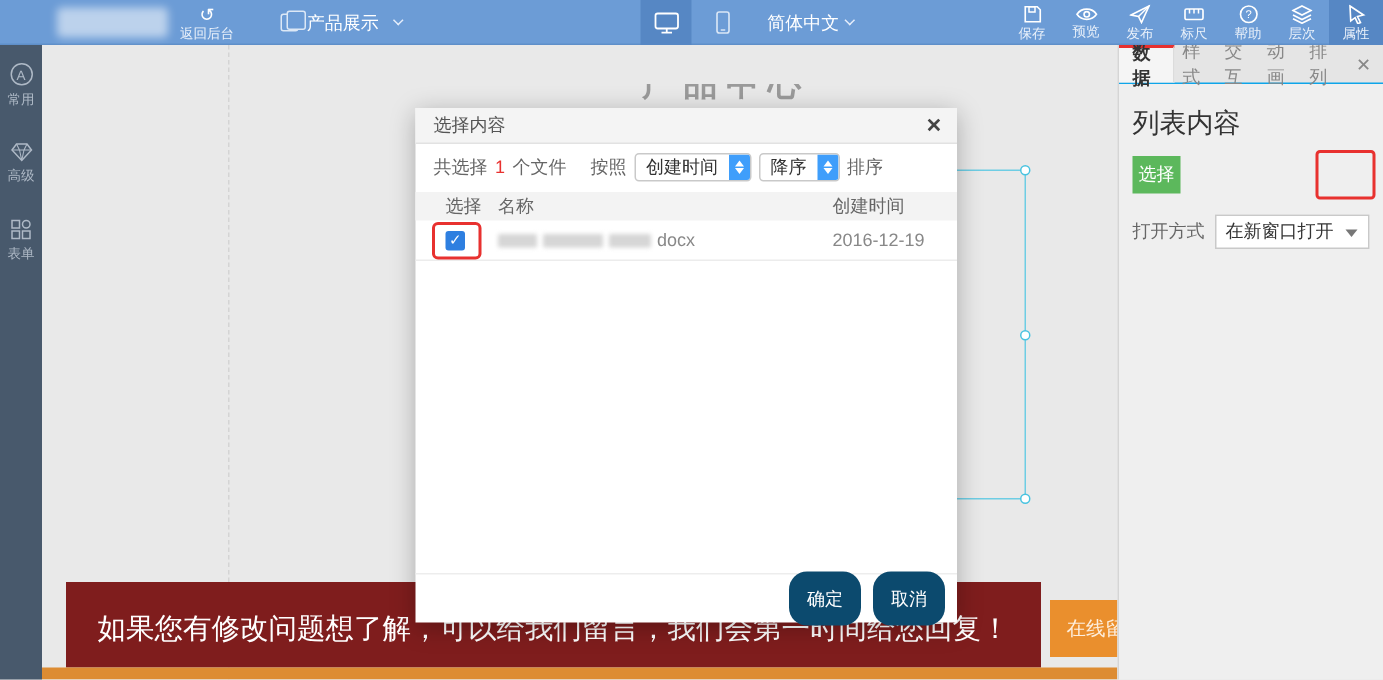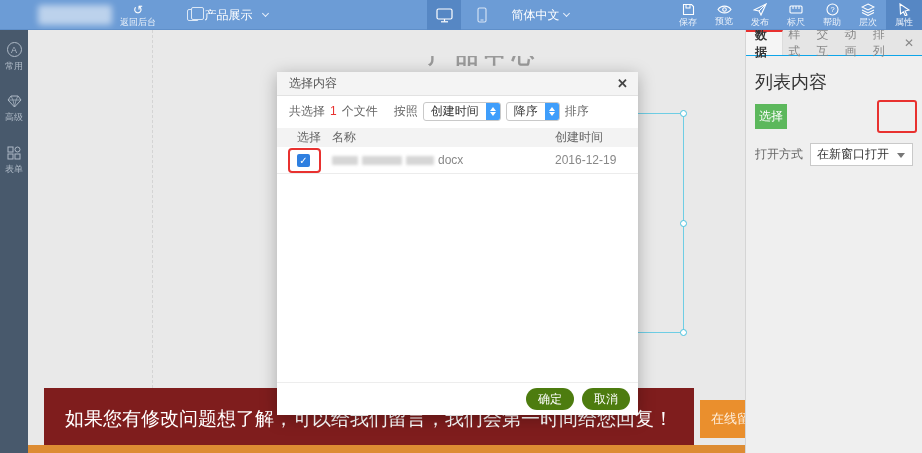--- a/index.html
+++ b/index.html
@@ -63,21 +63,21 @@
   .m-thead { height:19px; background:#f3f3f3; position:relative; font-size:12px; color:#666; margin-top:2px; }
   .m-thead span, .m-row .cell { position:absolute; line-height:19px; }
   .c1 { left:20px; } .c2 { left:55px; } .c3 { left:278px; }
   .m-row { position:relative; height:27px; border-bottom:1px solid #ececec; }
   .m-row .cell { line-height:27px; font-size:12px; color:#888; }
   .checkbox { position:absolute; left:20px; top:7px; width:13px; height:13px; background:#2e7fe0; border-radius:2px; color:#fff; font-size:10px; line-height:13px; text-align:center; cursor:pointer; }
   .ann-check { position:absolute; left:11px; top:1px; width:33px; height:25px; border:2px solid #e8312f; border-radius:4px; pointer-events:none; }
   .blurred { display:inline-block; height:9px; background:#d6d6d6; filter:blur(1.5px); border-radius:1px; margin-right:4px; vertical-align:middle; }
   .b1{width:26px;} .b2{width:40px;} .b3{width:28px;}
   .m-foot { position:absolute; left:0; bottom:0; width:100%; height:33px; border-top:1px solid #ededed; display:flex; align-items:center; justify-content:flex-end; gap:8px; padding-right:8px; }
-  .pill { min-width:42px; height:22px; border:none; border-radius:12px; background:#4d7c0f; color:#fff; font-size:12px; padding:0 12px; cursor:pointer; font-family:inherit; }
+  .pill { min-width:42px; height:36px; border:none; border-radius:12px; background:#0c4a6e; color:#fff; font-size:12px; padding:0 12px; cursor:pointer; font-family:inherit; }
 
   
   .panel { position:absolute; left:745px; top:30px; width:177px; height:423px; background:#efefef; border-left:1px solid #d5d5d5; z-index:25; }
   .p-tabs { height:26px; background:#e5e5e5; border-bottom:1px solid #0ea5e9; display:flex; align-items:stretch; }
   .p-tab { font-size:12px; color:#888; display:flex; align-items:center; padding:0 5px; cursor:pointer; }
   .p-tab.active { background:#f5f5f5; border-top:2px solid #e8312f; border-right:1px solid #dcdcdc; color:#333; font-weight:bold; padding:0 9px; }
   .p-close { margin-left:auto; font-size:12px; color:#888; display:flex; align-items:center; padding:0 8px; cursor:pointer; }
   .p-body { padding:10px 9px; }
   .p-sec-label { font-size:18px; color:#333; margin:4px 0 10px 0; }
   .p-row { display:flex; align-items:center; position:relative; }

